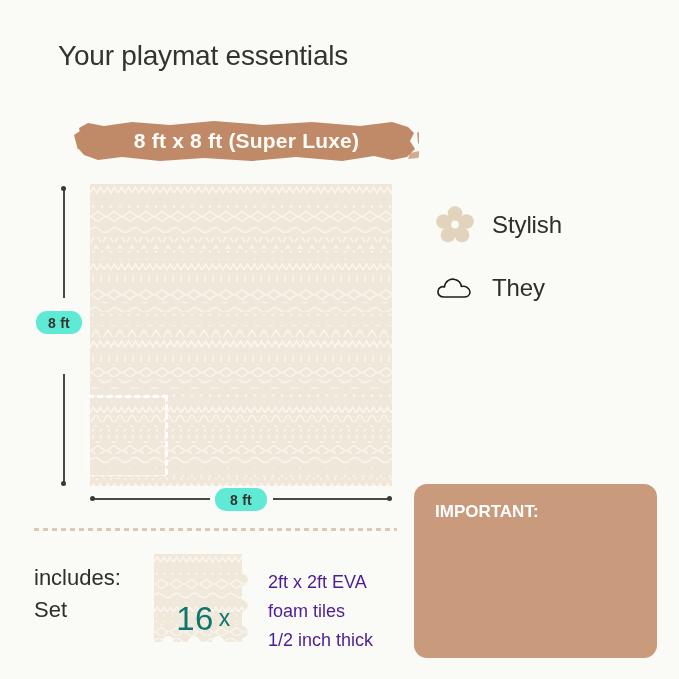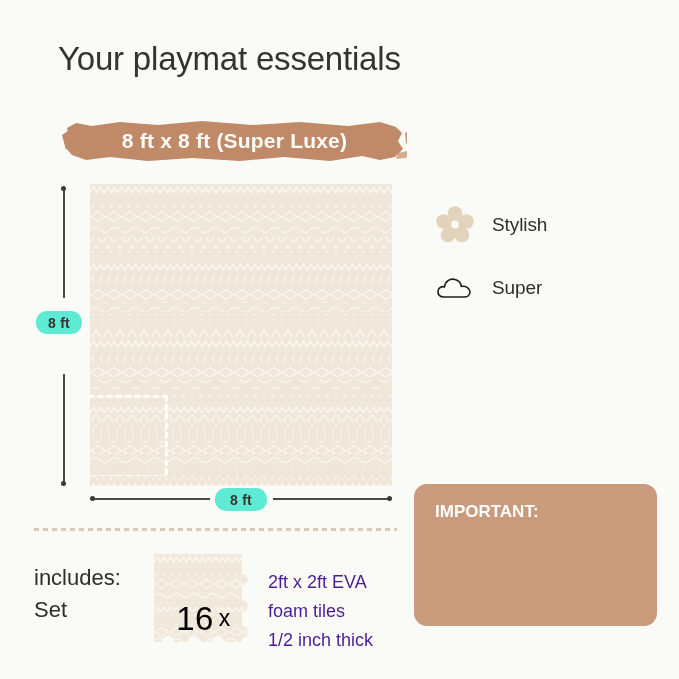--- a/index.html
+++ b/index.html
@@ -9,27 +9,27 @@
     font-family:"Liberation Sans", sans-serif;
     color:#2B2B28;
     overflow:hidden;
     position:relative;
   }
   #page{position:absolute;inset:0;}
 
   
   .page-title{
     position:absolute;left:58px;top:40px;
-    font-size:33px;font-weight:400;letter-spacing:-.2px;
+    font-size:28px;font-weight:400;letter-spacing:-.2px;
     color:#33332F;white-space:nowrap;
   }
 
   
   .banner{
-    position:absolute;left:62px;top:119px;width:345px;height:44px;
+    position:absolute;left:74px;top:119px;width:345px;height:44px;
   }
   .banner svg{position:absolute;inset:0;width:100%;height:100%;}
   .banner-label{
     position:absolute;inset:0;
     display:flex;align-items:center;justify-content:center;
     color:#FFFDF9;font-size:21px;font-weight:bold;letter-spacing:.2px;
     padding-bottom:1px;white-space:nowrap;
   }
 
   
@@ -71,25 +71,25 @@
   
   .features{position:absolute;left:432px;top:193px;width:230px;}
   .feature{
     display:flex;align-items:center;height:63px;
   }
   .feature-icon{
     width:46px;min-width:46px;height:46px;
     display:flex;align-items:center;justify-content:center;
     margin-right:14px;
   }
-  .feature-label{font-size:19px;color:#2E2E2A;letter-spacing:-.1px;}
+  .feature-label{font-size:24px;color:#2E2E2A;letter-spacing:-.1px;}
 
   
   .important-box{
-    position:absolute;left:414px;top:484px;width:243px;height:142px;
+    position:absolute;left:414px;top:484px;width:243px;height:174px;
     background:#C99A7B;border-radius:13px;
     box-sizing:border-box;padding:17px 18px 5px 21px;
   }
   .important-heading{
     font-size:17px;font-weight:bold;color:#FFFFFF;line-height:1.35;
   }
   .important-body{
     font-size:17px;color:#FFFFFF;line-height:1.35;
   }
 
@@ -103,21 +103,21 @@
   .set-label{
     position:absolute;left:34px;top:562px;
     font-size:22px;line-height:1.45;color:#2E2E2A;
   }
   .swatch{
     position:absolute;left:154px;top:554px;width:101px;height:101px;
   }
   .swatch-count{
     position:absolute;inset:0;
     display:flex;align-items:center;justify-content:center;
-    font-size:33px;color:#000000;letter-spacing:.5px;
+    font-size:33px;color:#0f766e;letter-spacing:.5px;
     padding-right:2px;
     margin-top:28px;
   }
   .swatch-count .xs{font-size:23px;margin-left:5px;}
   .set-desc{
     position:absolute;left:268px;top:568px;
     font-size:18px;line-height:1.62;color:#4c1d95;
   }
 </style>
 </head>
@@ -231,21 +231,21 @@
 
 
     <div class="feature">
       <span class="feature-icon">
         <svg width="40" height="40" viewBox="0 0 40 40" fill="none" stroke="#1E1E1A" stroke-width="1.6" stroke-linecap="round" stroke-linejoin="round">
           <path d="M9,29 C5,29 2.5,26.5 3,23 C3.5,19.5 7,18 9.5,19
                    C10,13.5 15,10 20,11.5 C24,12.5 26,15.5 26.3,18.5
                    C31,17.5 35,20.5 35,24 C35,27 32.5,29 29,29 Z"></path>
         </svg>
       </span>
-      <span class="feature-label">Super</span>
+      <span class="feature-label">They</span>
     </div>
 
   </div>
 
   <div class="important-box">
     <div class="important-heading">IMPORTANT:</div>
   </div>
 
   <div class="divider"></div>
 

